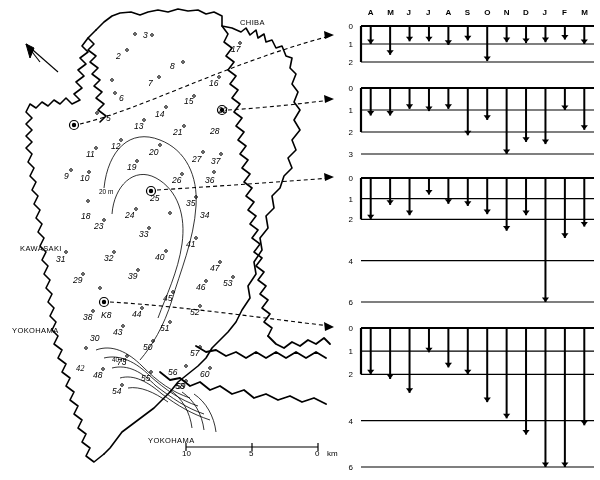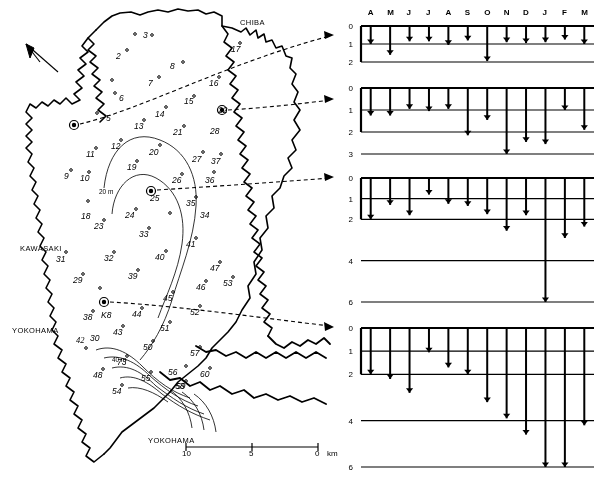--- a/index.html
+++ b/index.html
@@ -212,21 +212,21 @@
       <div class="stn" style="left: 104px; top: 254px;">32</div>
       <div class="stn" style="left: 139px; top: 230px;">33</div>
       <div class="stn" style="left: 160px; top: 211px; margin-left: 40px;">34</div>
       <div class="stn" style="left: 186px; top: 199px;">35</div>
       <div class="stn" style="left: 205px; top: 176px;">36</div>
       <div class="stn" style="left: 211px; top: 157px;">37</div>
       <div class="stn" style="left: 83px; top: 313px;">38</div>
       <div class="stn" style="left: 128px; top: 272px;">39</div>
       <div class="stn" style="left: 155px; top: 253px;">40</div>
       <div class="stn" style="left: 186px; top: 240px;">41</div>
-      <div class="stn" style="left: 76px; top: 336px; font-family: Liberation Serif, serif;">42</div>
+      <div class="stn" style="left: 76px; top: 364px; font-family: Liberation Serif, serif;">42</div>
       <div class="stn" style="left: 113px; top: 328px;">43</div>
       <div class="stn" style="left: 132px; top: 310px;">44</div>
       <div class="stn" style="left: 163px; top: 294px;">45</div>
       <div class="stn" style="left: 196px; top: 283px;">46</div>
       <div class="stn" style="left: 210px; top: 264px;">47</div>
       <div class="stn" style="left: 93px; top: 371px;">48</div>
       <div class="stn" style="left: 117px; top: 358px;">73</div>
       <div class="stn" style="left: 143px; top: 343px;">50</div>
       <div class="stn" style="left: 160px; top: 324px;">51</div>
       <div class="stn" style="left: 190px; top: 308px;">52</div>

